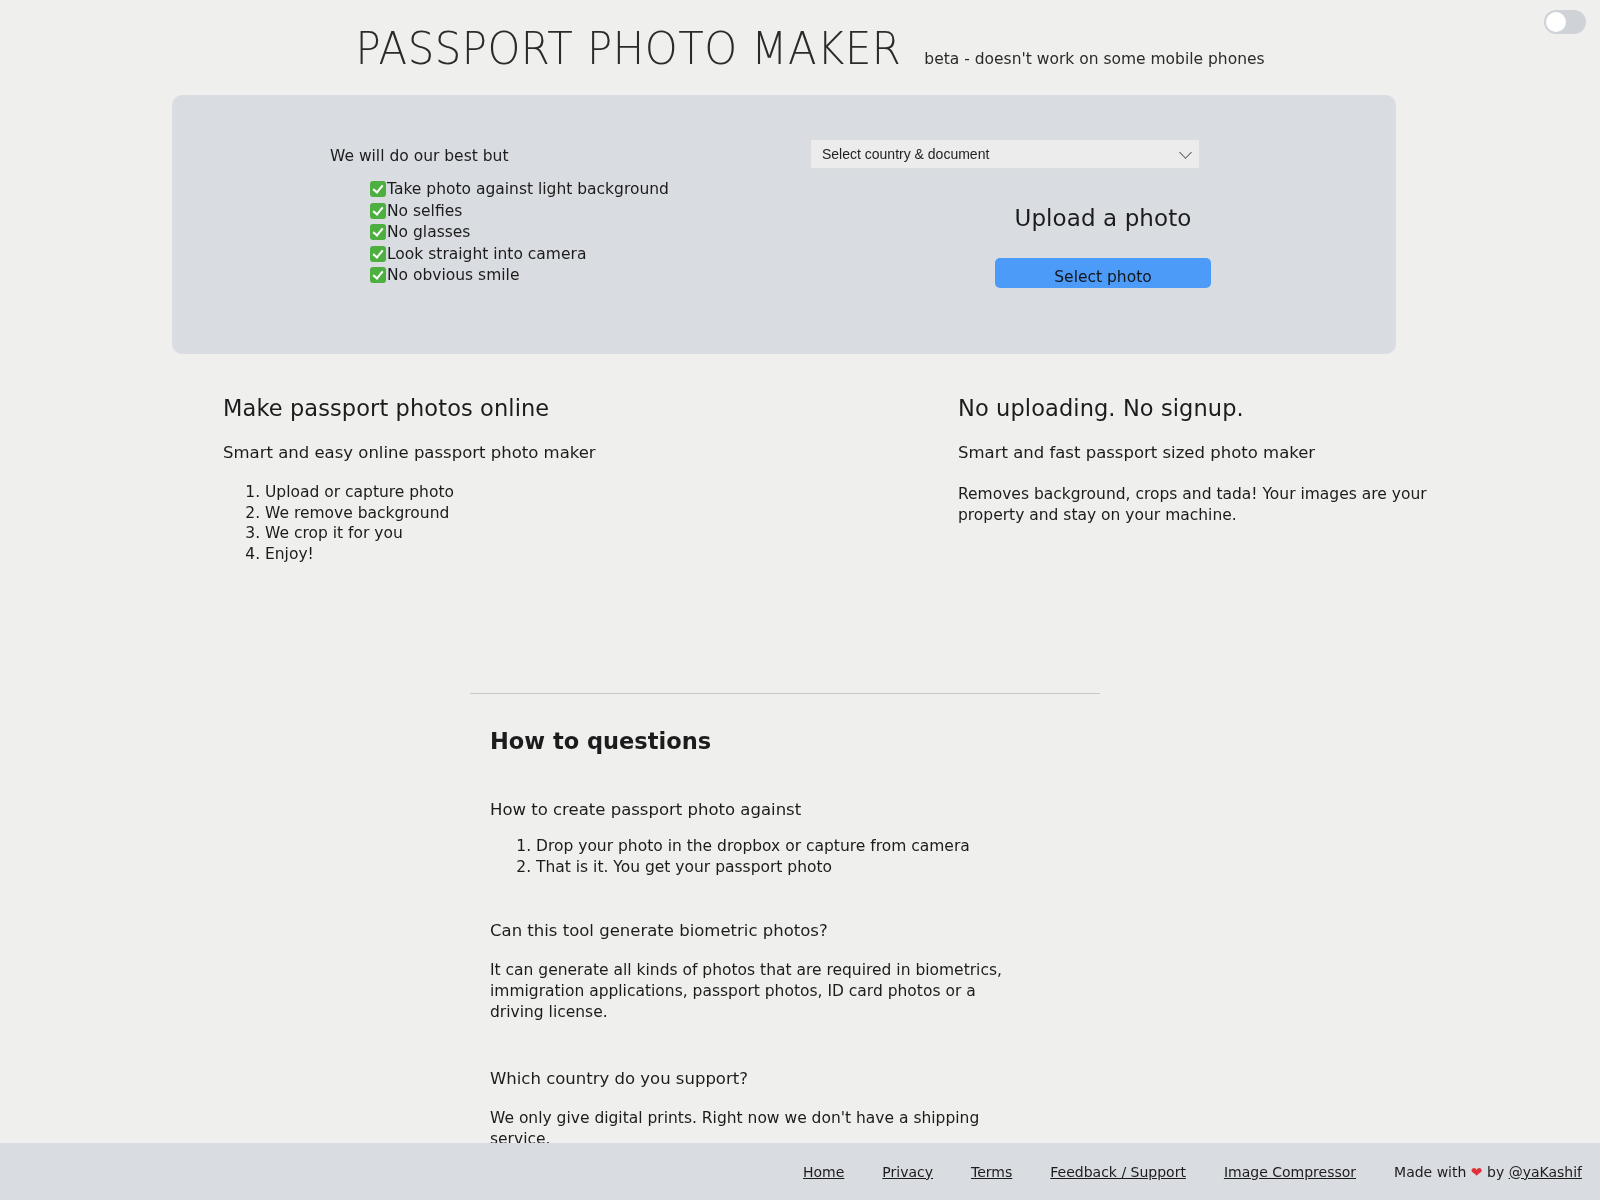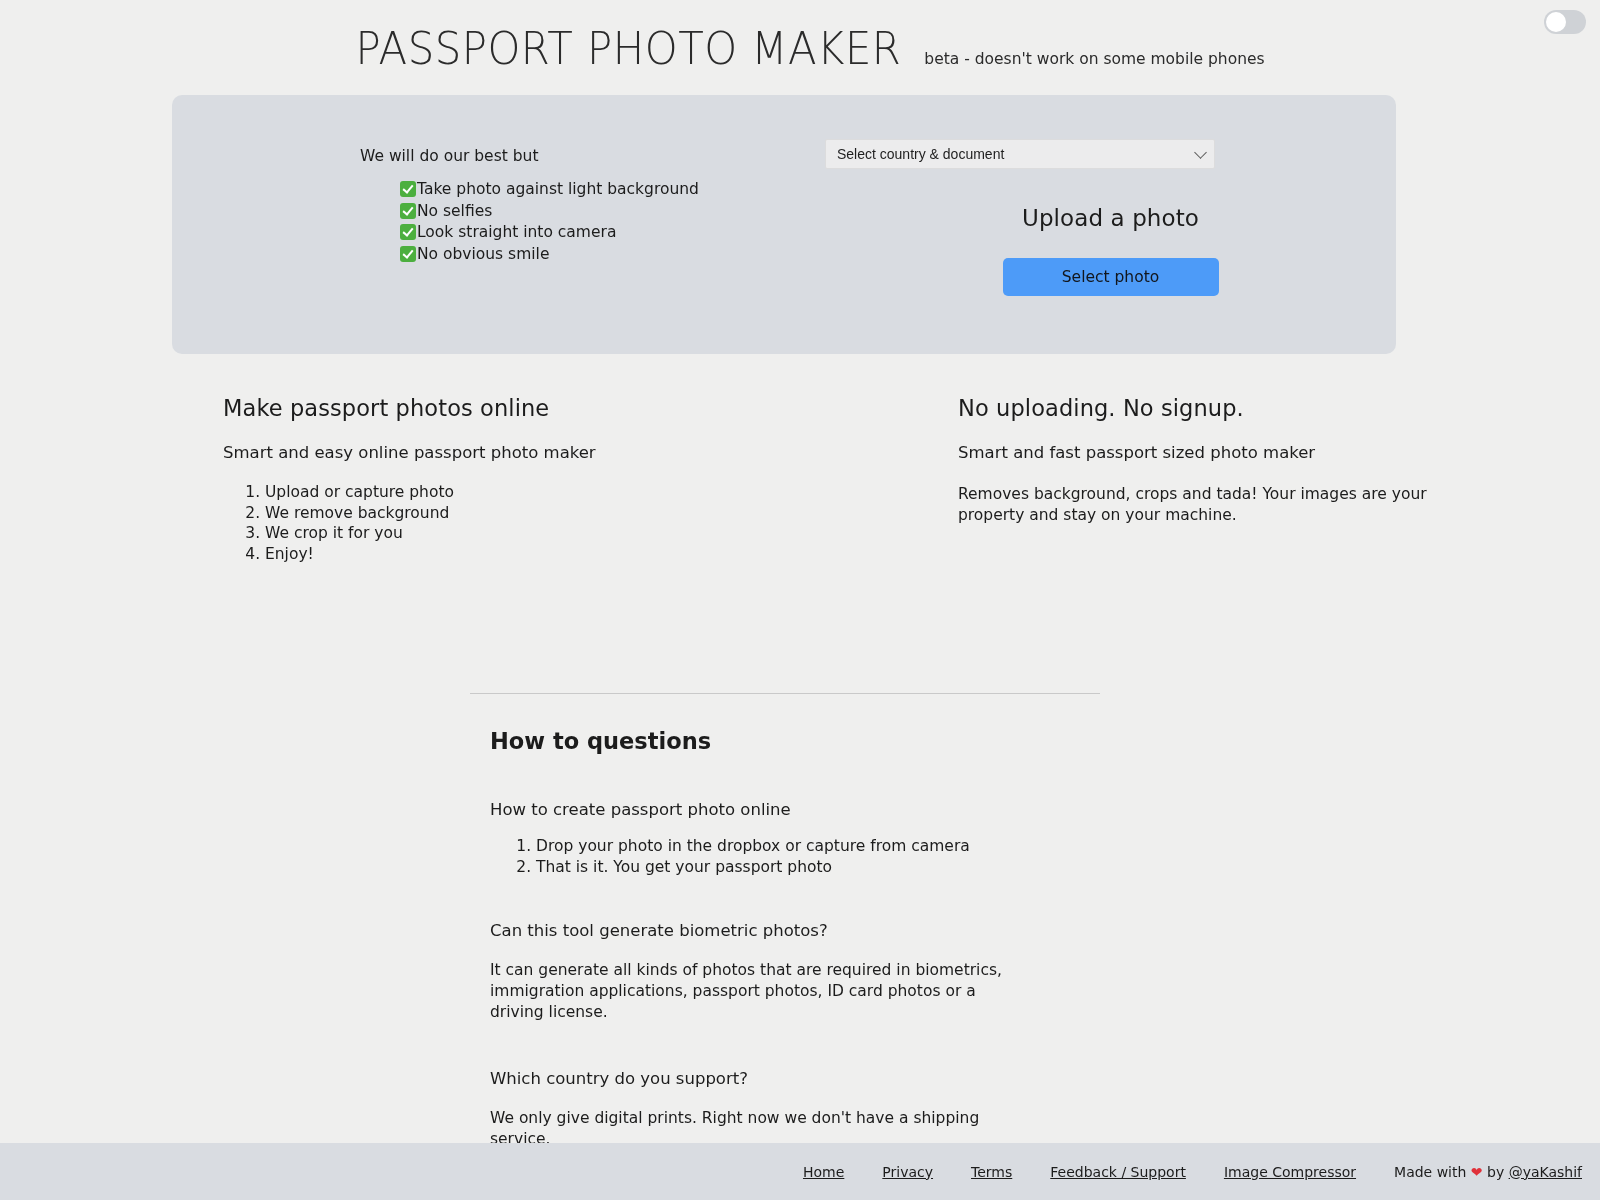--- a/index.html
+++ b/index.html
@@ -72,21 +72,20 @@
 
   
   .panel {
     position: absolute;
     left: 172px;
     top: 95px;
     width: 1224px;
     height: 259px;
     background: #d9dce1;
     border-radius: 10px;
-    padding-left: 30px;
   }
   .panel-inner {
     display: flex;
     height: 100%;
   }
   .panel-left {
     width: 50%;
     padding: 52px 0 0 158px;
   }
   .panel-right {
@@ -170,21 +169,21 @@
     margin: 36px 0 0 26px;
     letter-spacing: 0.1px;
   }
   .select-photo-wrap {
     margin: 27px 0 0 26px;
     text-align: center;
   }
   .select-photo-btn {
     display: inline-block;
     width: 216px;
-    height: 38px;
+    height: 30px;
     line-height: 38px;
     background: #4d9bf8;
     border: none;
     border-radius: 5px;
     font-family: "DejaVu Sans", "Liberation Sans", sans-serif;
     font-size: 15.5px;
     color: #12161c;
     cursor: pointer;
     padding: 0;
   }
@@ -315,20 +314,21 @@
 </div>
 
 <div class="panel">
   <div class="panel-inner">
 
     <div class="panel-left">
       <p class="best-label">We will do our best but</p>
       <ul class="checklist">
         <li><span class="check"></span><span>Take photo against light background</span></li>
         <li><span class="check"></span><span>No selfies</span></li>
+        <li><span class="check"></span><span>No glasses</span></li>
         <li><span class="check"></span><span>Look straight into camera</span></li>
         <li><span class="check"></span><span>No obvious smile</span></li>
       </ul>
     </div>
 
     <div class="panel-right">
       <div class="select-box">
         <span>Select country &amp; document</span>
         <span class="chev"></span>
       </div>
@@ -360,21 +360,21 @@
     <p class="para">Removes background, crops and tada! Your images are your property and stay on your machine.</p>
   </div>
 
 </div>
 
 <div class="faq">
   <hr class="divider">
   <h2>How to questions</h2>
 
   <div class="faq-item q1">
-    <h3>How to create passport photo online</h3>
+    <h3>How to create passport photo against</h3>
     <ol>
       <li>Drop your photo in the dropbox or capture from camera</li>
       <li>That is it. You get your passport photo</li>
     </ol>
   </div>
 
   <div class="faq-item q2">
     <h3>Can this tool generate biometric photos?</h3>
     <p>It can generate all kinds of photos that are required in biometrics, immigration applications, passport photos, ID card photos or a driving license.</p>
   </div>

